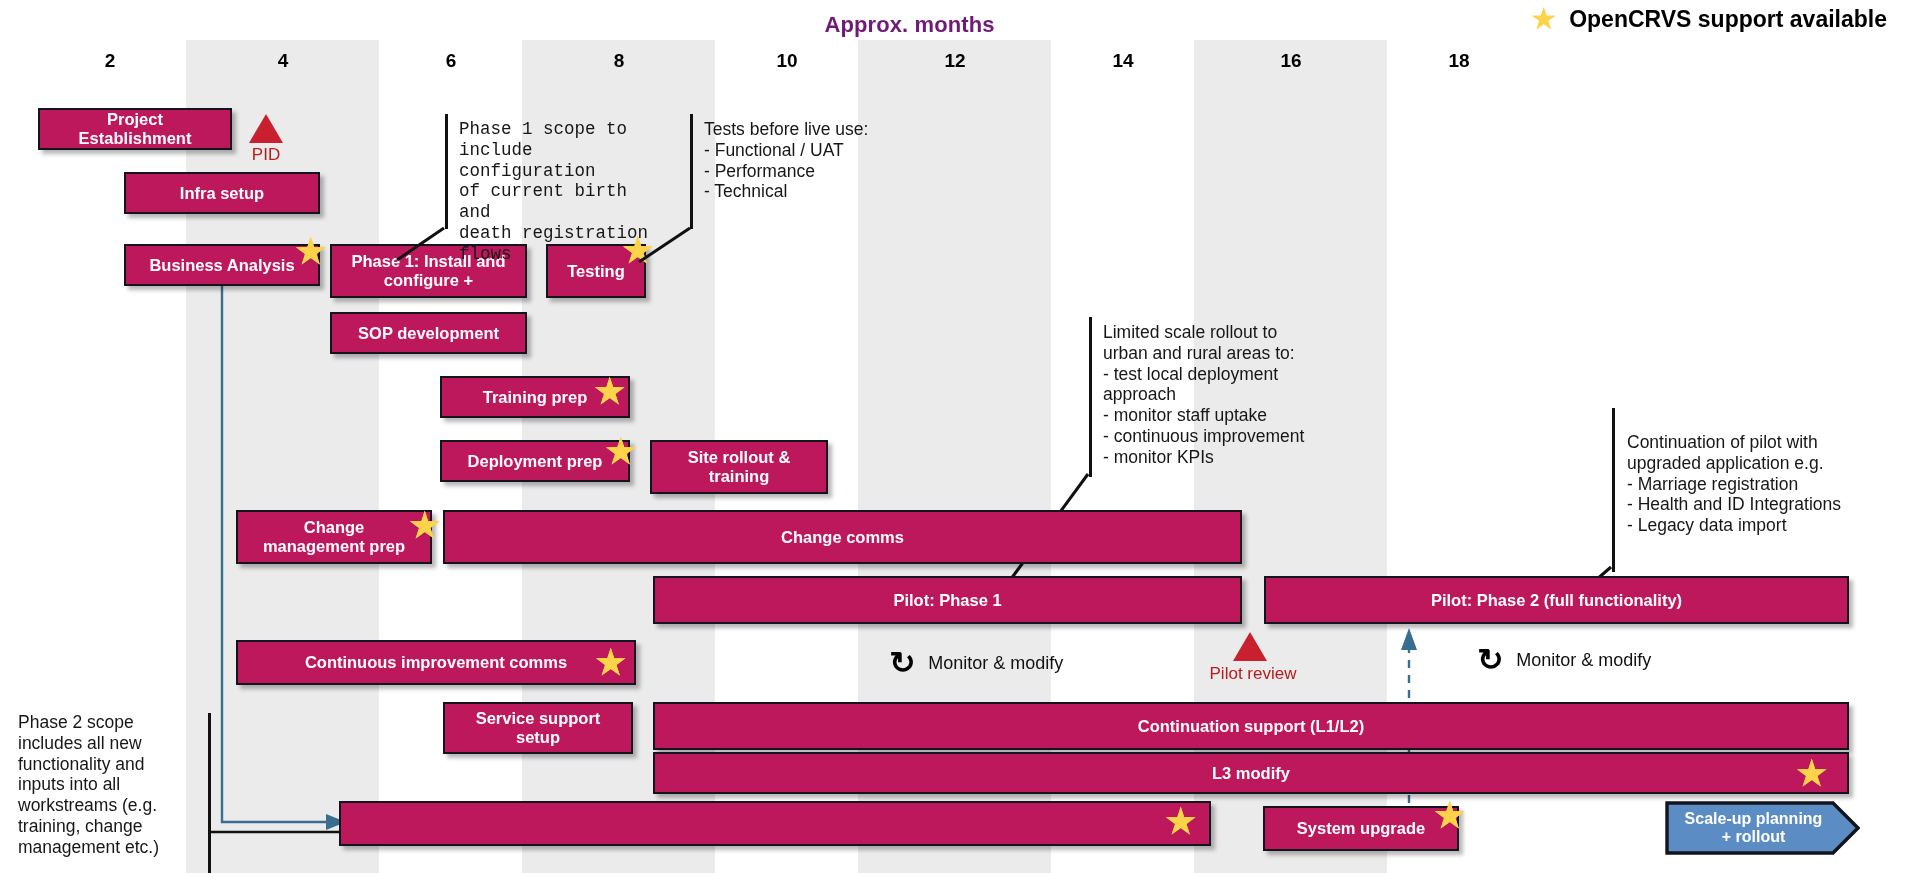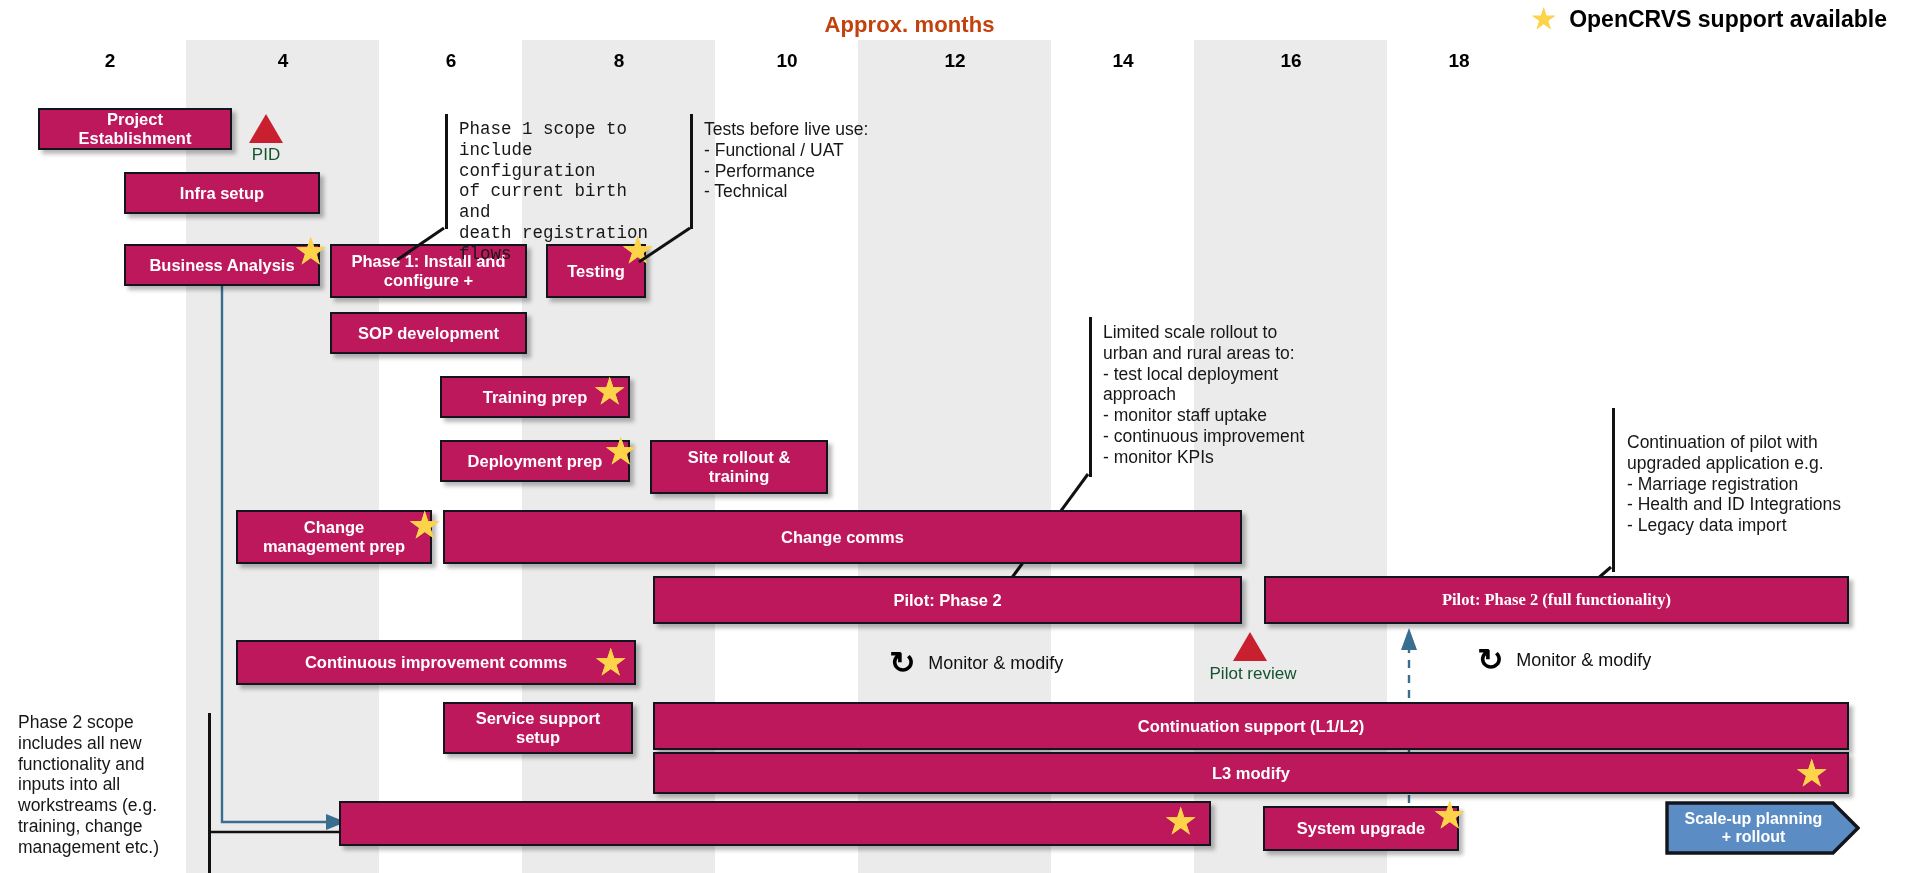--- a/index.html
+++ b/index.html
@@ -19,21 +19,21 @@
     background:#ebebeb;
     top:40px;
     height:833px;
   }
   .band.hdr{ background:#f1f1f1; top:40px; height:40px; }
   
   #approx-title{
     position:absolute;
     left:0; top:12px; width:1909px;
     text-align:center;
-    font-size:22px; font-weight:bold; color:#c2410c;
+    font-size:22px; font-weight:bold; color:#701a75;
     letter-spacing:.1px;
   }
   #approx-title span{ position:relative; left:-45px; }
   .tick{
     position:absolute;
     top:50px;
     font-size:19px; font-weight:bold; color:#000;
     text-align:center;
     width:80px;
   }
@@ -102,21 +102,21 @@
   
   .tri{
     position:absolute;
     width:0;height:0;
     border-left:17px solid transparent;
     border-right:17px solid transparent;
     border-bottom:29px solid #c8202e;
   }
   .trilabel{
     position:absolute;
-    font-size:17px; color:#14532d;
+    font-size:17px; color:#b91c1c;
     text-align:center;
   }
   
   .monitor{
     position:absolute;
     display:flex; align-items:center; gap:13px;
     font-size:18px; color:#111;
   }
   .monitor .cyc{
     font-size:30px; font-weight:bold; line-height:1; color:#000;
@@ -244,23 +244,23 @@
 
   <div class="bar" style="left:236px;top:510px;width:196px;height:54px;">
     <span class="lbl">Change management prep</span>
     <span class="star" style="right:-10px;top:-4px;">★</span>
   </div>
   <div class="bar" style="left:443px;top:510px;width:799px;height:54px;">
     <span class="lbl">Change comms</span>
   </div>
 
   <div class="bar" style="left:653px;top:576px;width:589px;height:48px;">
-    <span class="lbl">Pilot: Phase 2</span>
-  </div>
-  <div class="bar" style="left:1264px;top:576px;width:585px;height:48px;font-family:Liberation Serif, serif;">
+    <span class="lbl">Pilot: Phase 1</span>
+  </div>
+  <div class="bar" style="left:1264px;top:576px;width:585px;height:48px;">
     <span class="lbl">Pilot: Phase 2 (full functionality)</span>
   </div>
 
   <div class="tri" style="left:1233px;top:632px;"></div>
   <div class="trilabel" style="left:1188px;top:664px;width:130px;">Pilot review</div>
 
   <div class="monitor" style="left:890px;top:648px;">
     <span class="cyc">↻</span>
     <span>Monitor &amp; modify</span>
   </div>

